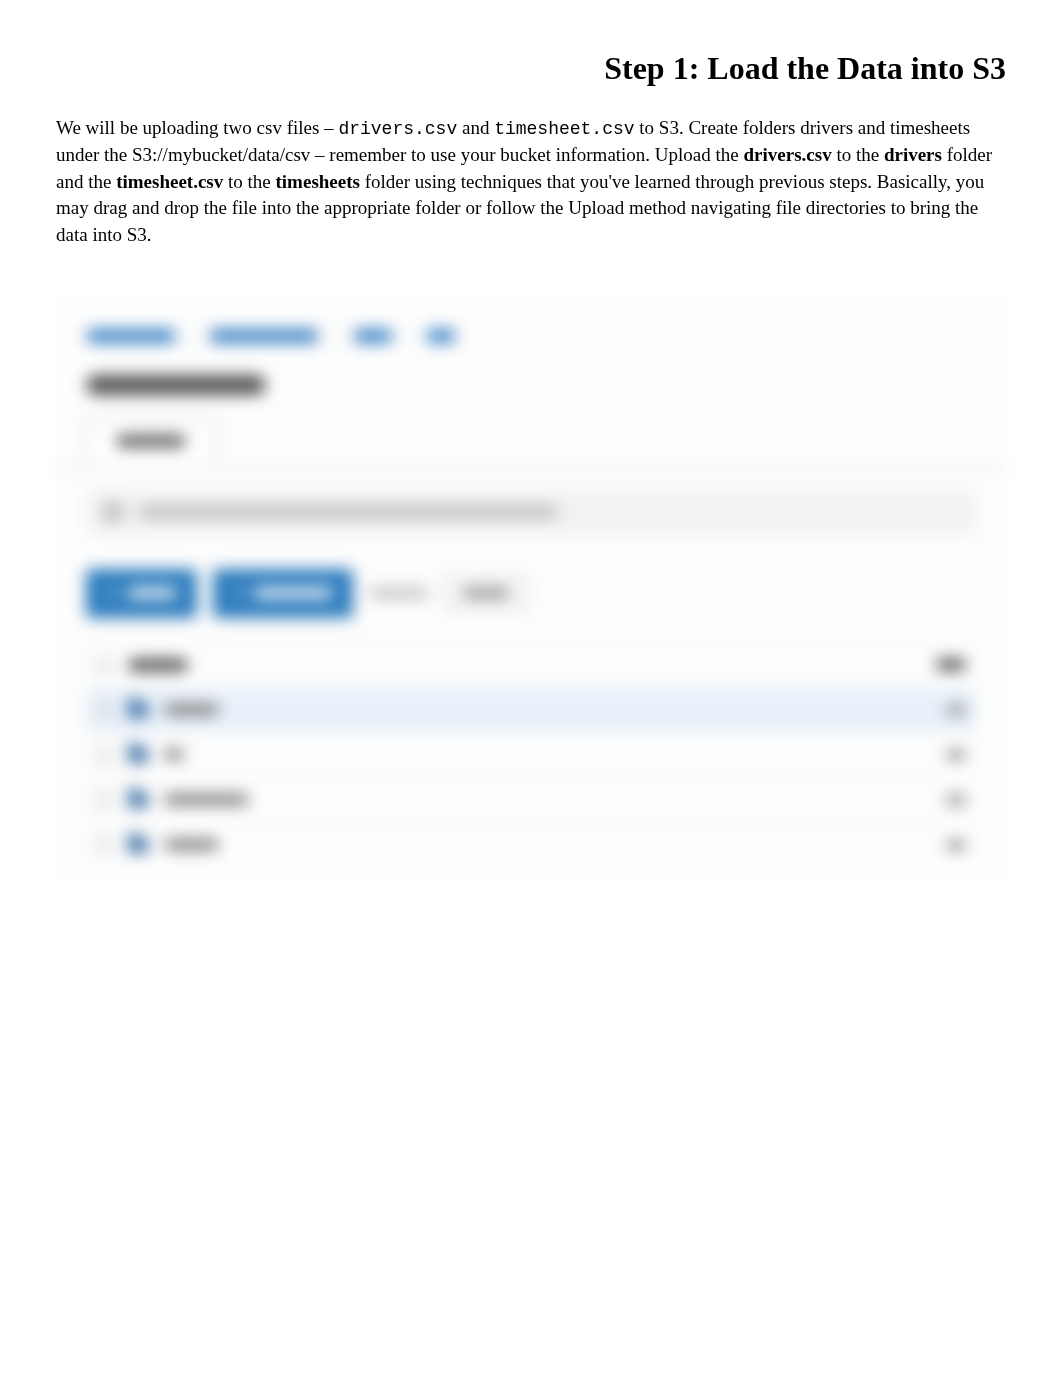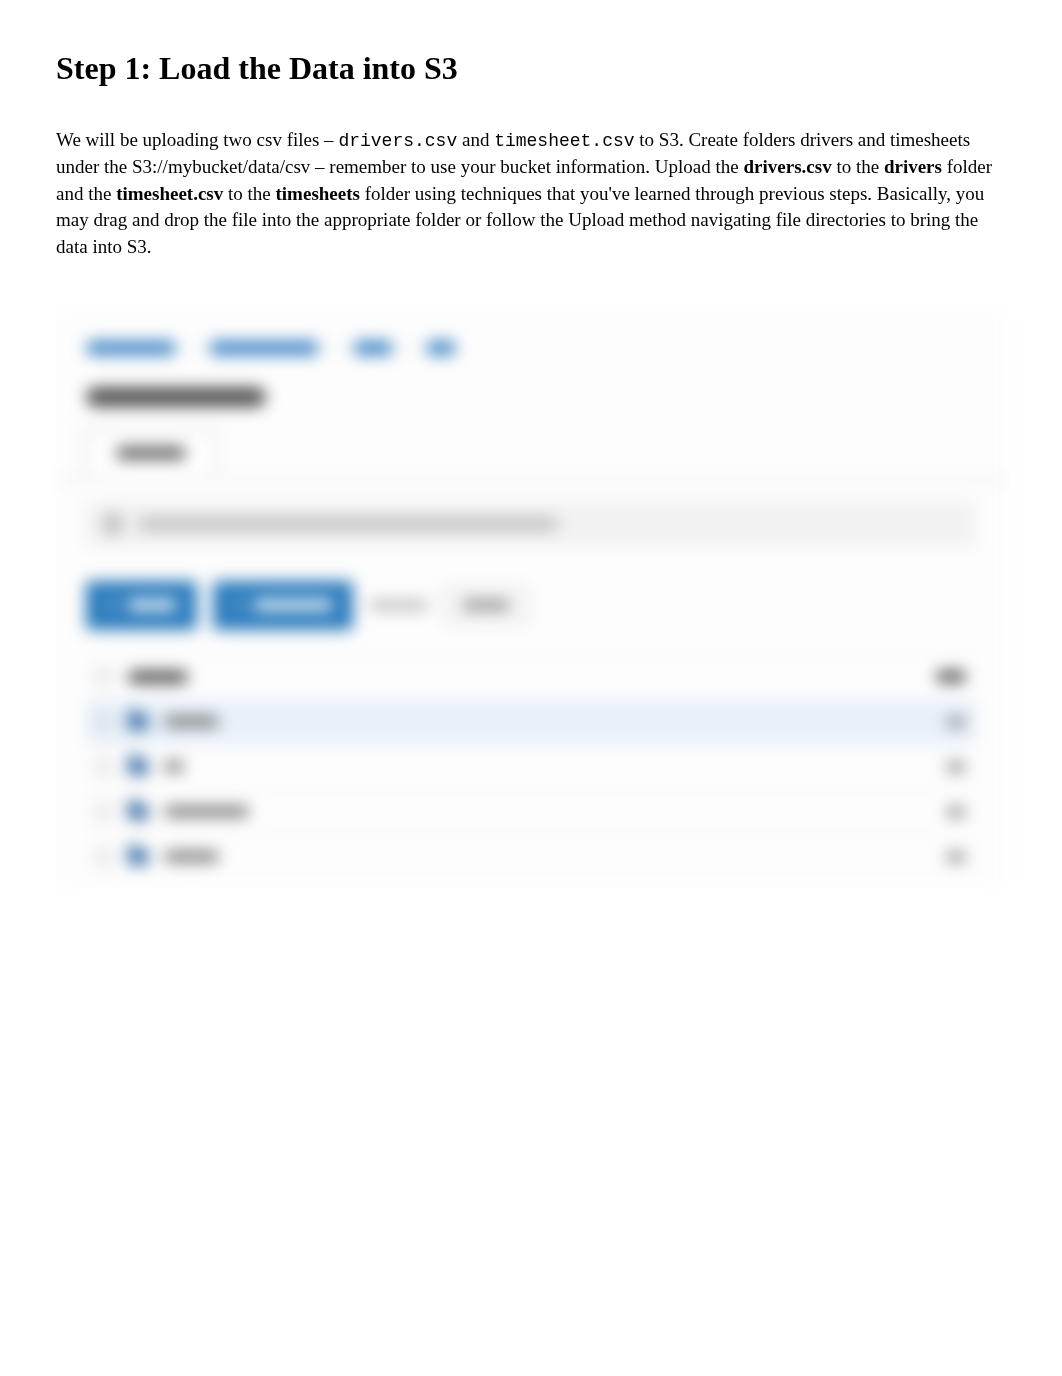--- a/index.html
+++ b/index.html
@@ -6,21 +6,22 @@
   body {
     font-family: Georgia, 'Times New Roman', serif;
     background: #ffffff;
     width: 1062px;
     padding: 50px 56px;
     color: #000;
   }
   h1 {
     font-size: 32px;
     font-weight: bold;
-    margin-bottom: 40px;
+    margin-bottom: 28px;
+    text-align: right;
   }
   .paragraph {
     font-size: 19px;
     line-height: 1.4;
     margin-bottom: 48px;
   }
   code {
     font-family: 'Courier New', monospace;
     font-size: 18px;
   }

